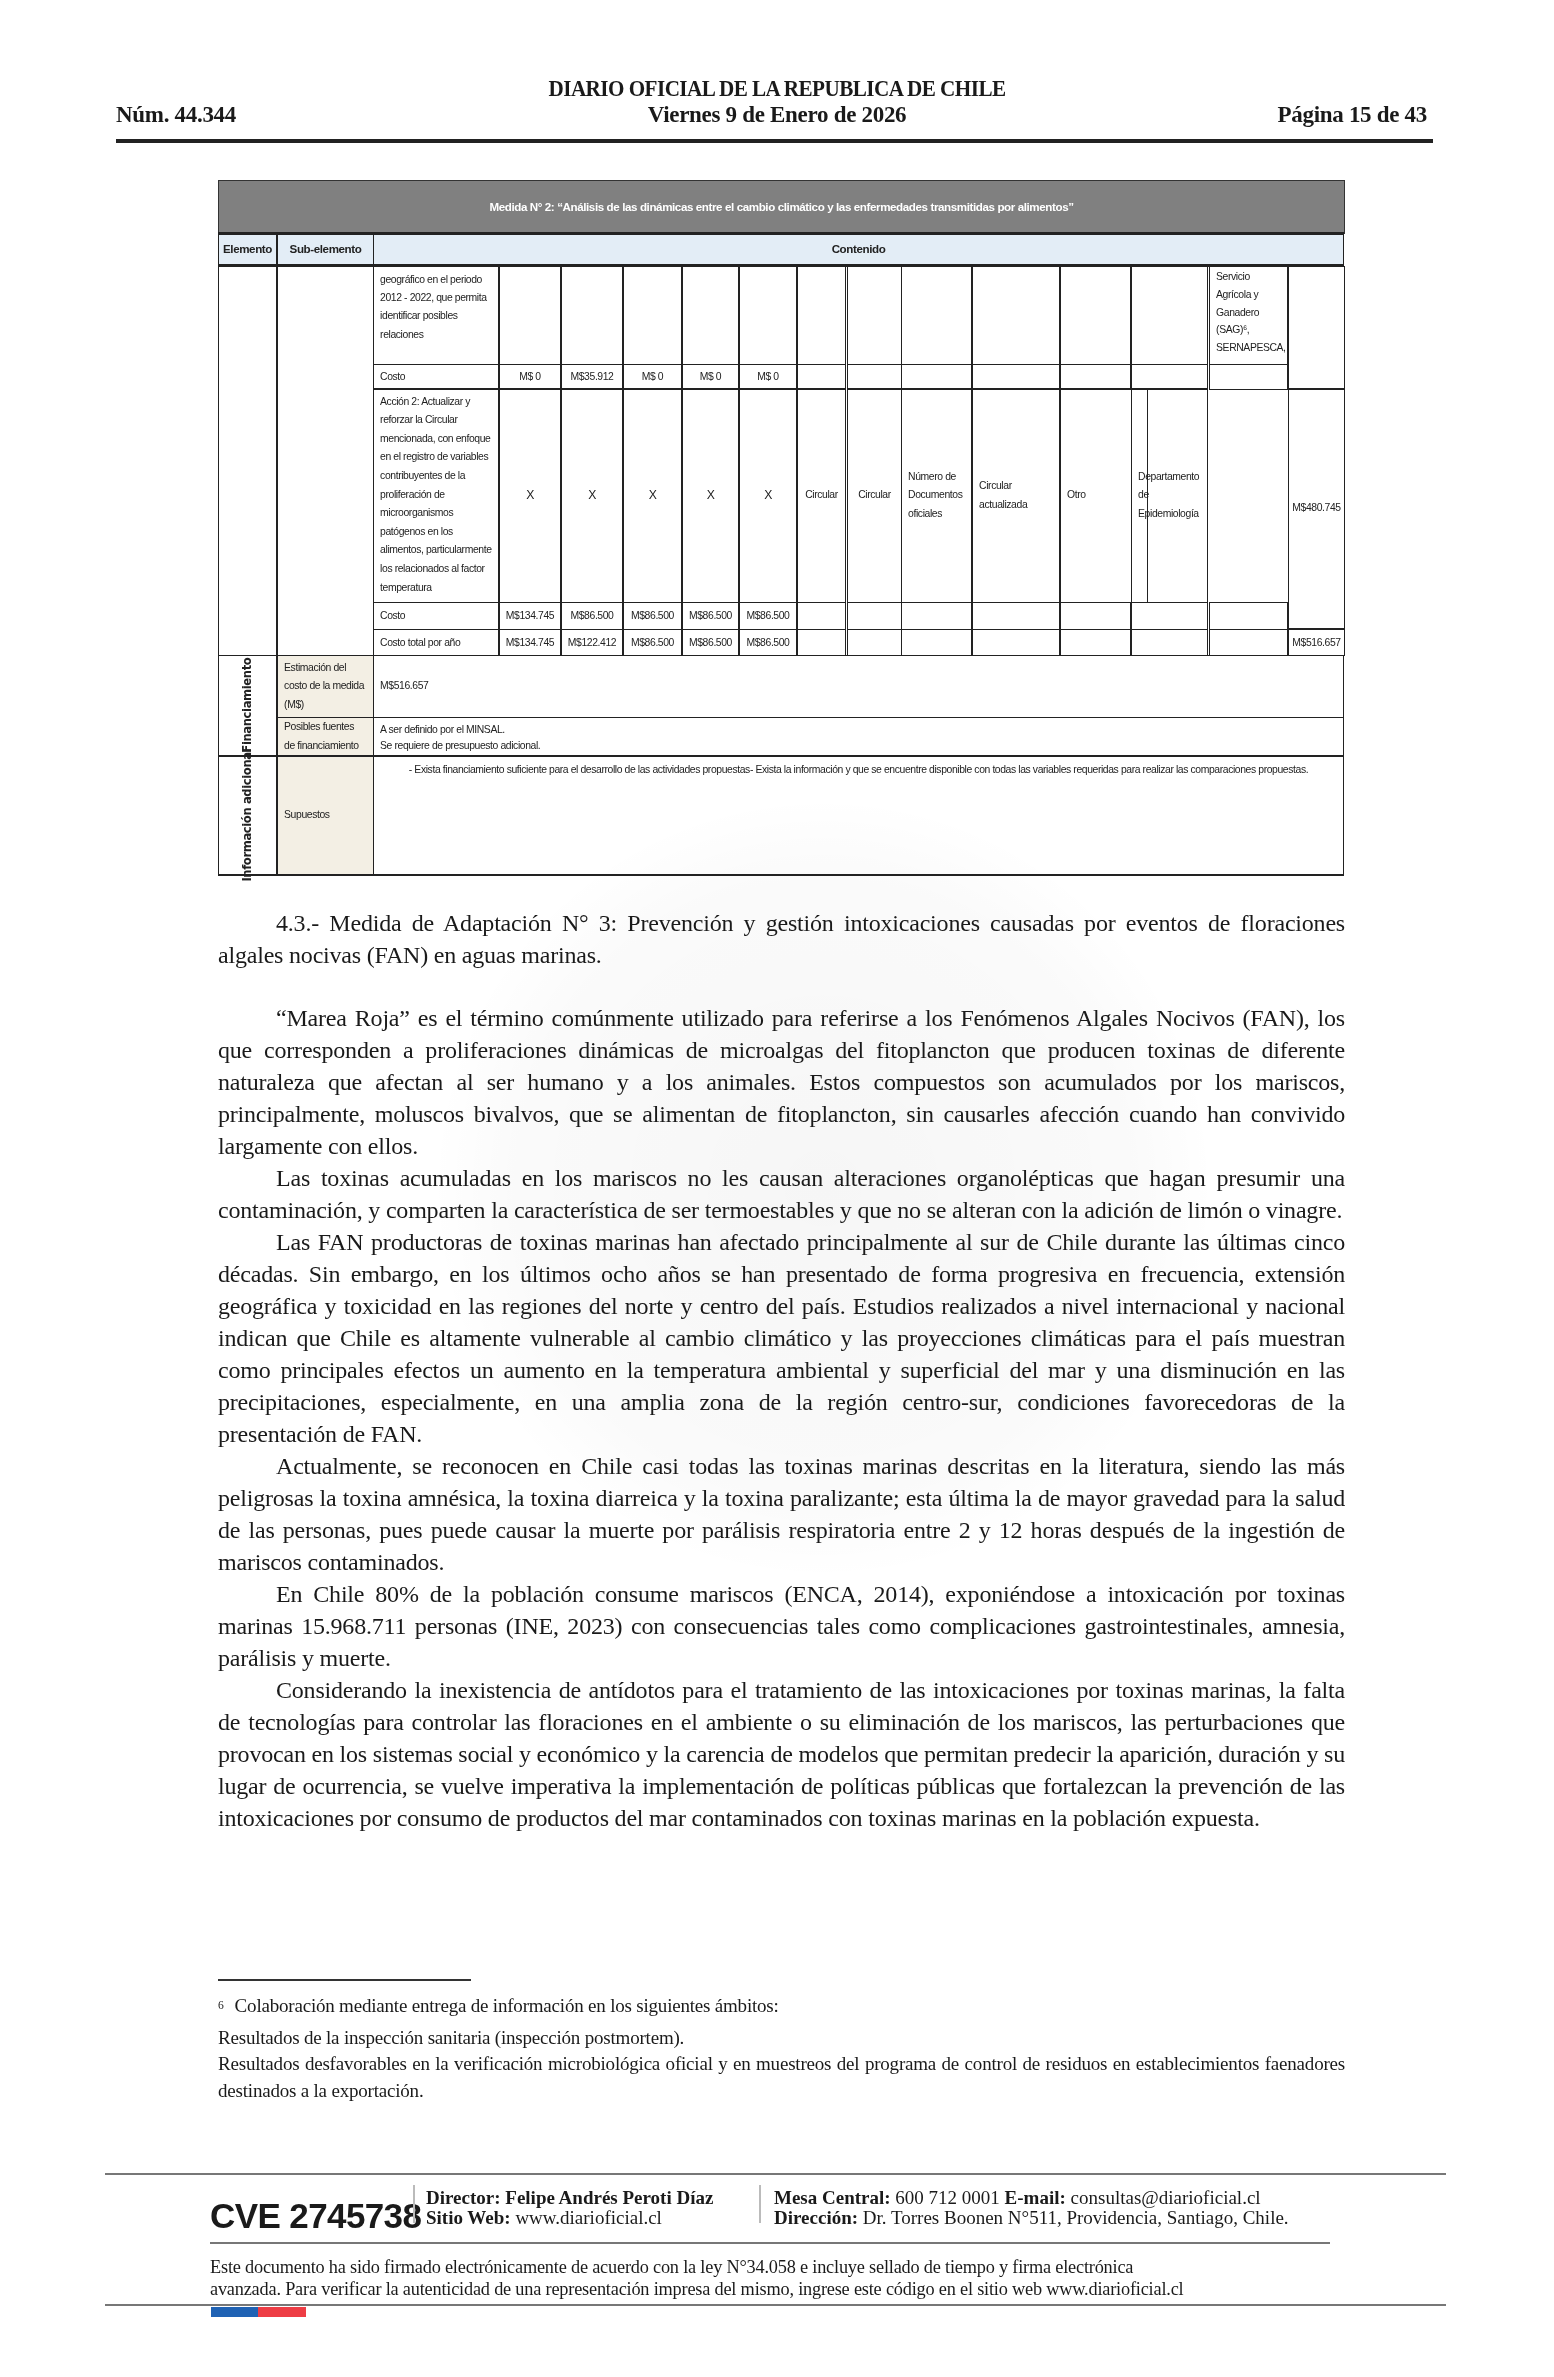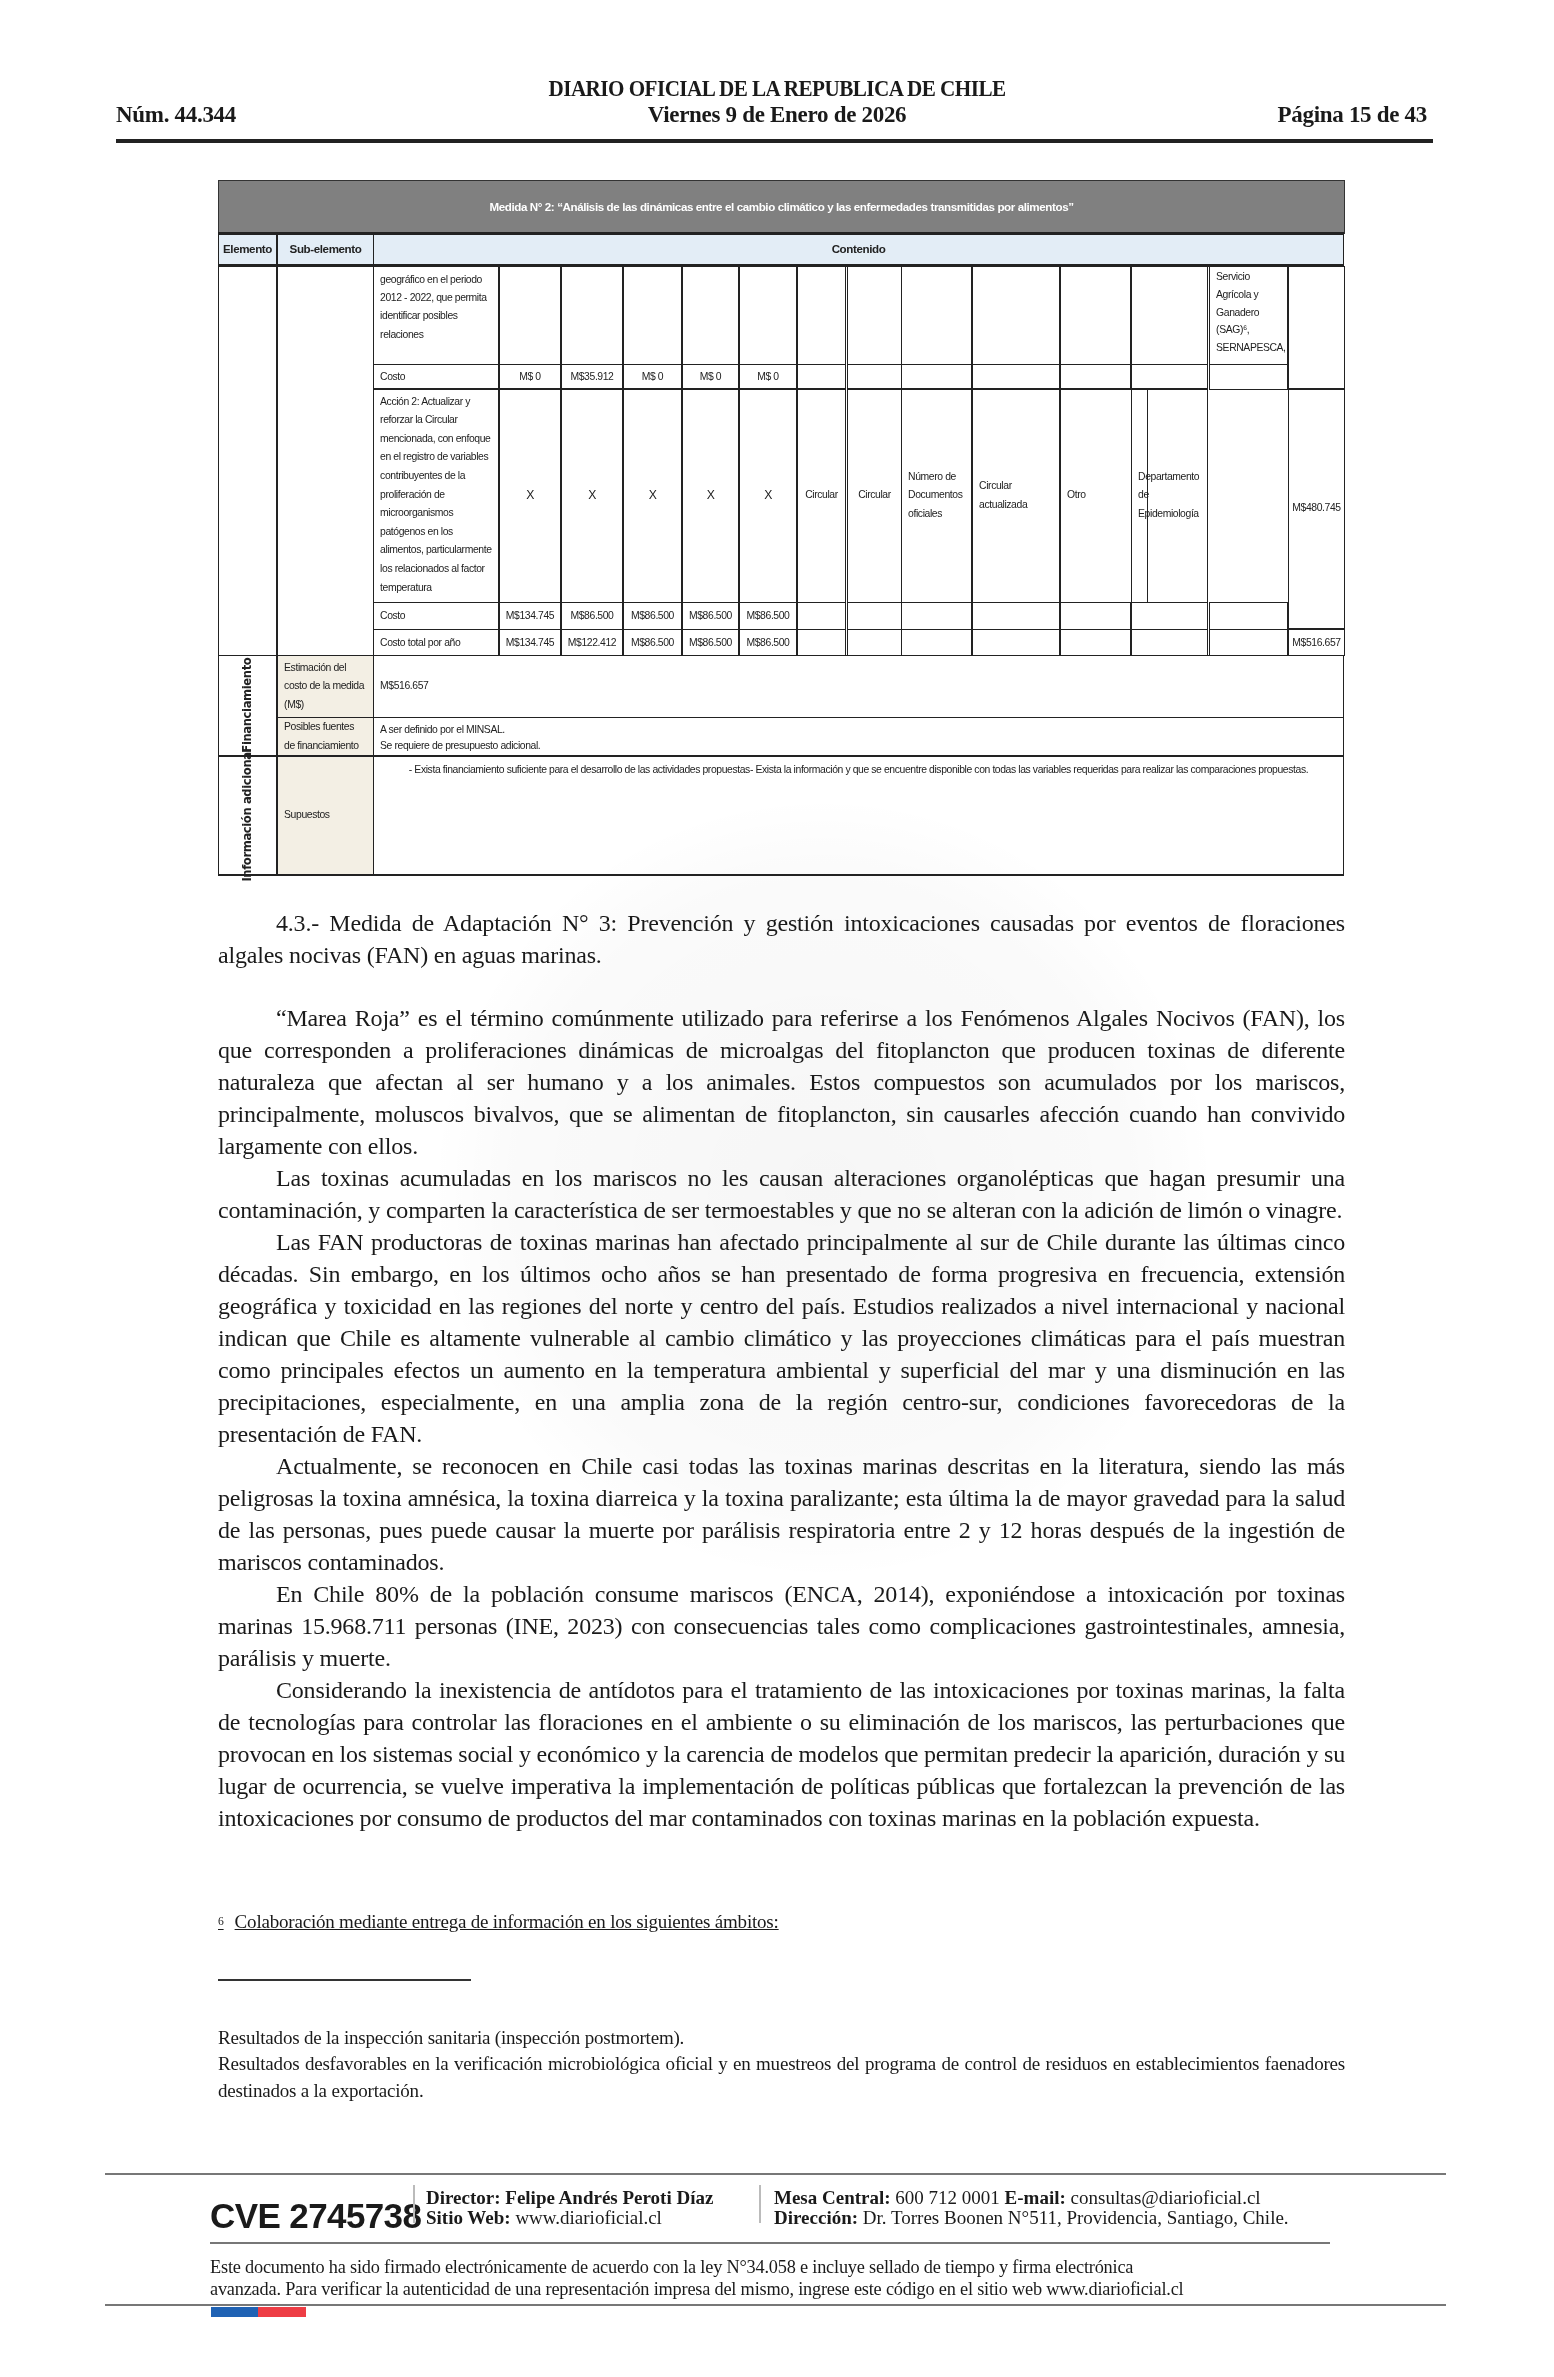--- a/index.html
+++ b/index.html
@@ -175,21 +175,21 @@
 <div class="abs body-text para1">
   <p style="margin-bottom:0;">“Marea Roja” es el término comúnmente utilizado para referirse a los Fenómenos Algales Nocivos (FAN), los que corresponden a proliferaciones dinámicas de microalgas del fitoplancton que producen toxinas de diferente naturaleza que afectan al ser humano y a los animales. Estos compuestos son acumulados por los mariscos, principalmente, moluscos bivalvos, que se alimentan de fitoplancton, sin causarles afección cuando han convivido largamente con ellos.</p>
   <p>Las toxinas acumuladas en los mariscos no les causan alteraciones organolépticas que hagan presumir una contaminación, y comparten la característica de ser termoestables y que no se alteran con la adición de limón o vinagre.</p>
   <p>Las FAN productoras de toxinas marinas han afectado principalmente al sur de Chile durante las últimas cinco décadas. Sin embargo, en los últimos ocho años se han presentado de forma progresiva en frecuencia, extensión geográfica y toxicidad en las regiones del norte y centro del país. Estudios realizados a nivel internacional y nacional indican que Chile es altamente vulnerable al cambio climático y las proyecciones climáticas para el país muestran como principales efectos un aumento en la temperatura ambiental y superficial del mar y una disminución en las precipitaciones, especialmente, en una amplia zona de la región centro-sur, condiciones favorecedoras de la presentación de FAN.</p>
   <p>Actualmente, se reconocen en Chile casi todas las toxinas marinas descritas en la literatura, siendo las más peligrosas la toxina amnésica, la toxina diarreica y la toxina paralizante; esta última la de mayor gravedad para la salud de las personas, pues puede causar la muerte por parálisis respiratoria entre 2 y 12 horas después de la ingestión de mariscos contaminados.</p>
   <p>En Chile 80% de la población consume mariscos (ENCA, 2014), exponiéndose a intoxicación por toxinas marinas 15.968.711 personas (INE, 2023) con consecuencias tales como complicaciones gastrointestinales, amnesia, parálisis y muerte.</p>
   <p>Considerando la inexistencia de antídotos para el tratamiento de las intoxicaciones por toxinas marinas, la falta de tecnologías para controlar las floraciones en el ambiente o su eliminación de los mariscos, las perturbaciones que provocan en los sistemas social y económico y la carencia de modelos que permitan predecir la aparición, duración y su lugar de ocurrencia, se vuelve imperativa la implementación de políticas públicas que fortalezcan la prevención de las intoxicaciones por consumo de productos del mar contaminados con toxinas marinas en la población expuesta.</p>
 </div>
 
 <div class="abs fn-rule"></div>
-<div class="abs fn" style="top:1908px;text-decoration:underline;">
+<div class="abs fn" style="top:1992px;">
   <sup>6</sup><span>Colaboración mediante entrega de información en los siguientes ámbitos:</span>
 </div>
 <div class="abs fn" style="top:2024px;">Resultados de la inspección sanitaria (inspección postmortem).</div>
 <div class="abs fn" style="top:2050px;">Resultados desfavorables en la verificación microbiológica oficial y en muestreos del programa de control de residuos en establecimientos faenadores destinados a la exportación.</div>
 
 <div class="abs ft-rule1"></div>
 <div class="abs ft-cve">CVE 2745738</div>
 <div class="abs ft-sep1"></div>
 <div class="abs ft-dir">
   <div><b>Director:</b> <b>Felipe Andrés Peroti Díaz</b></div>

